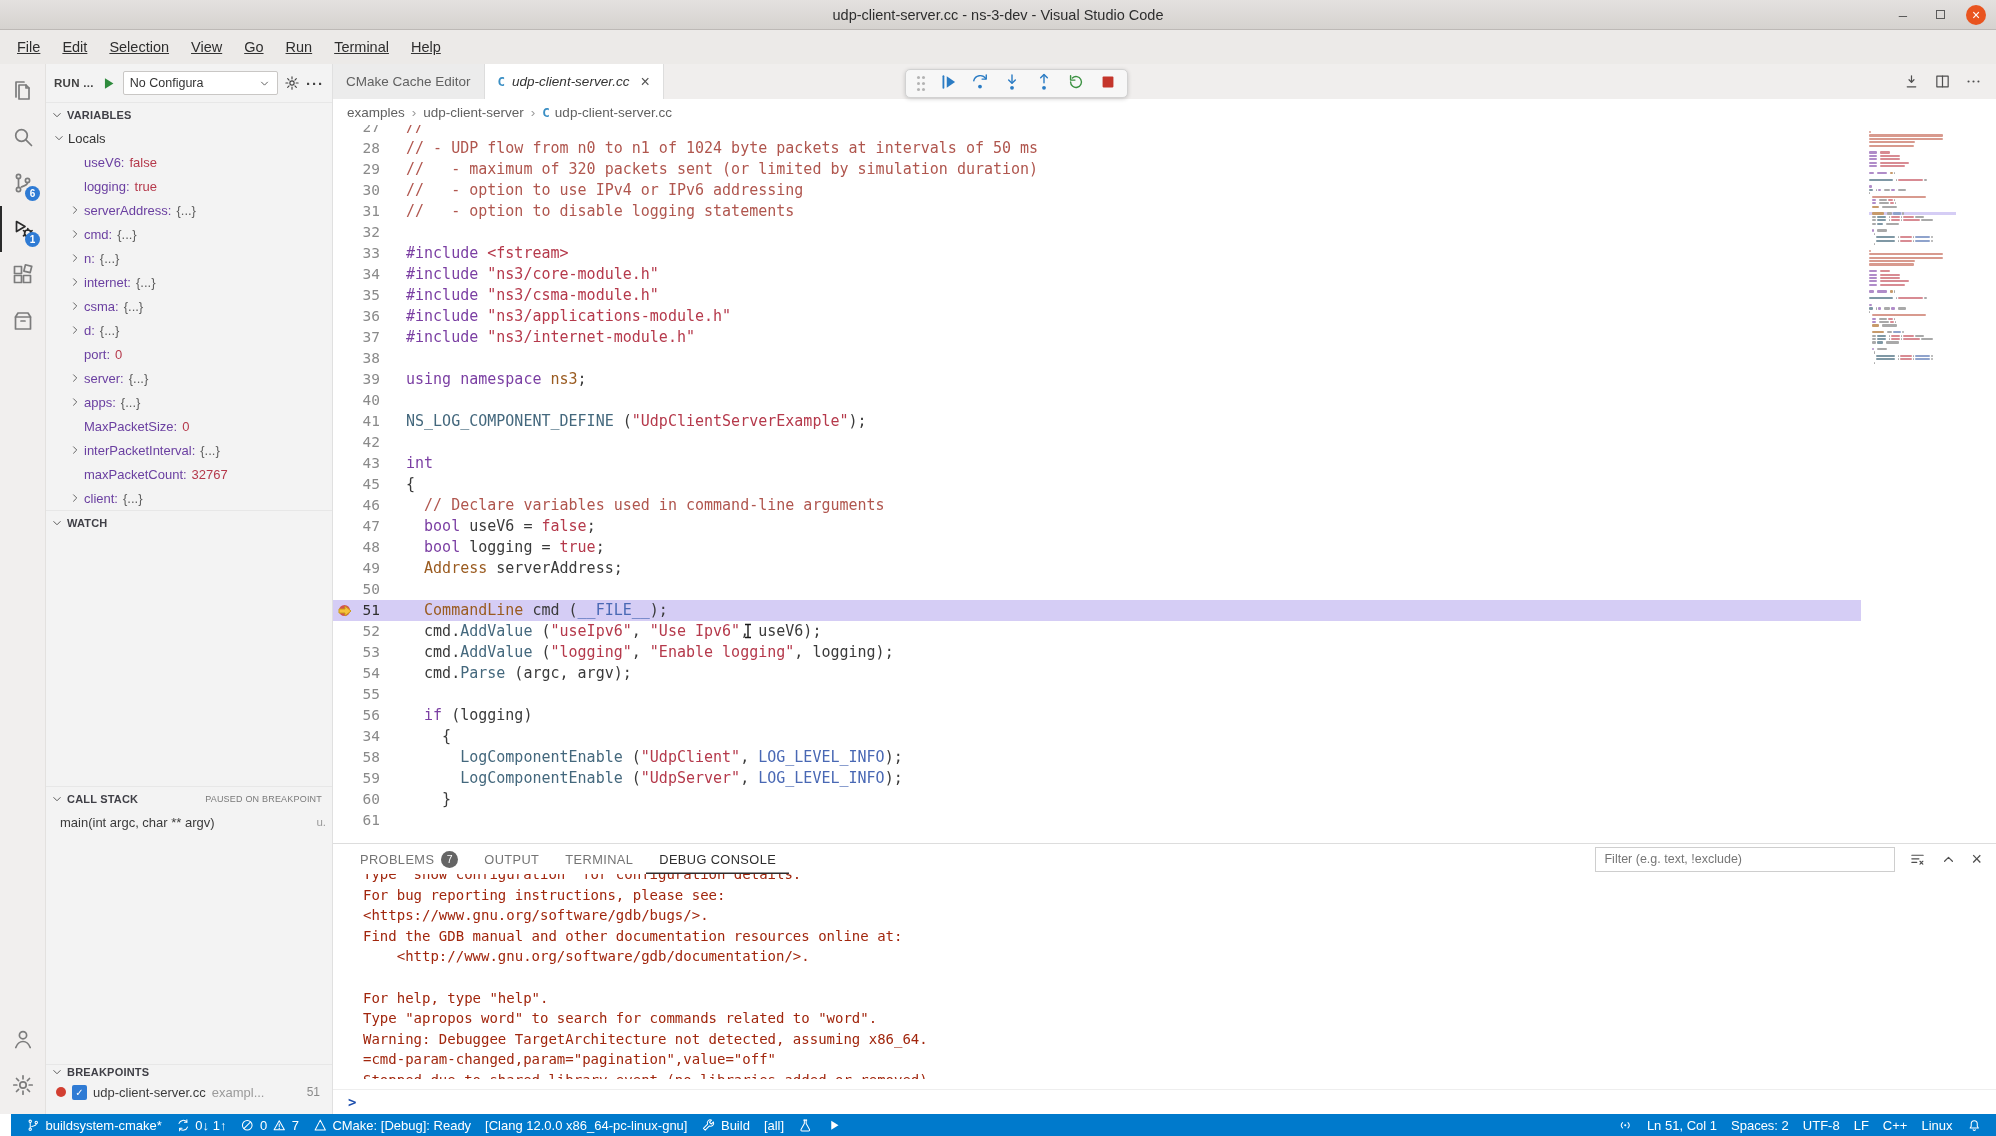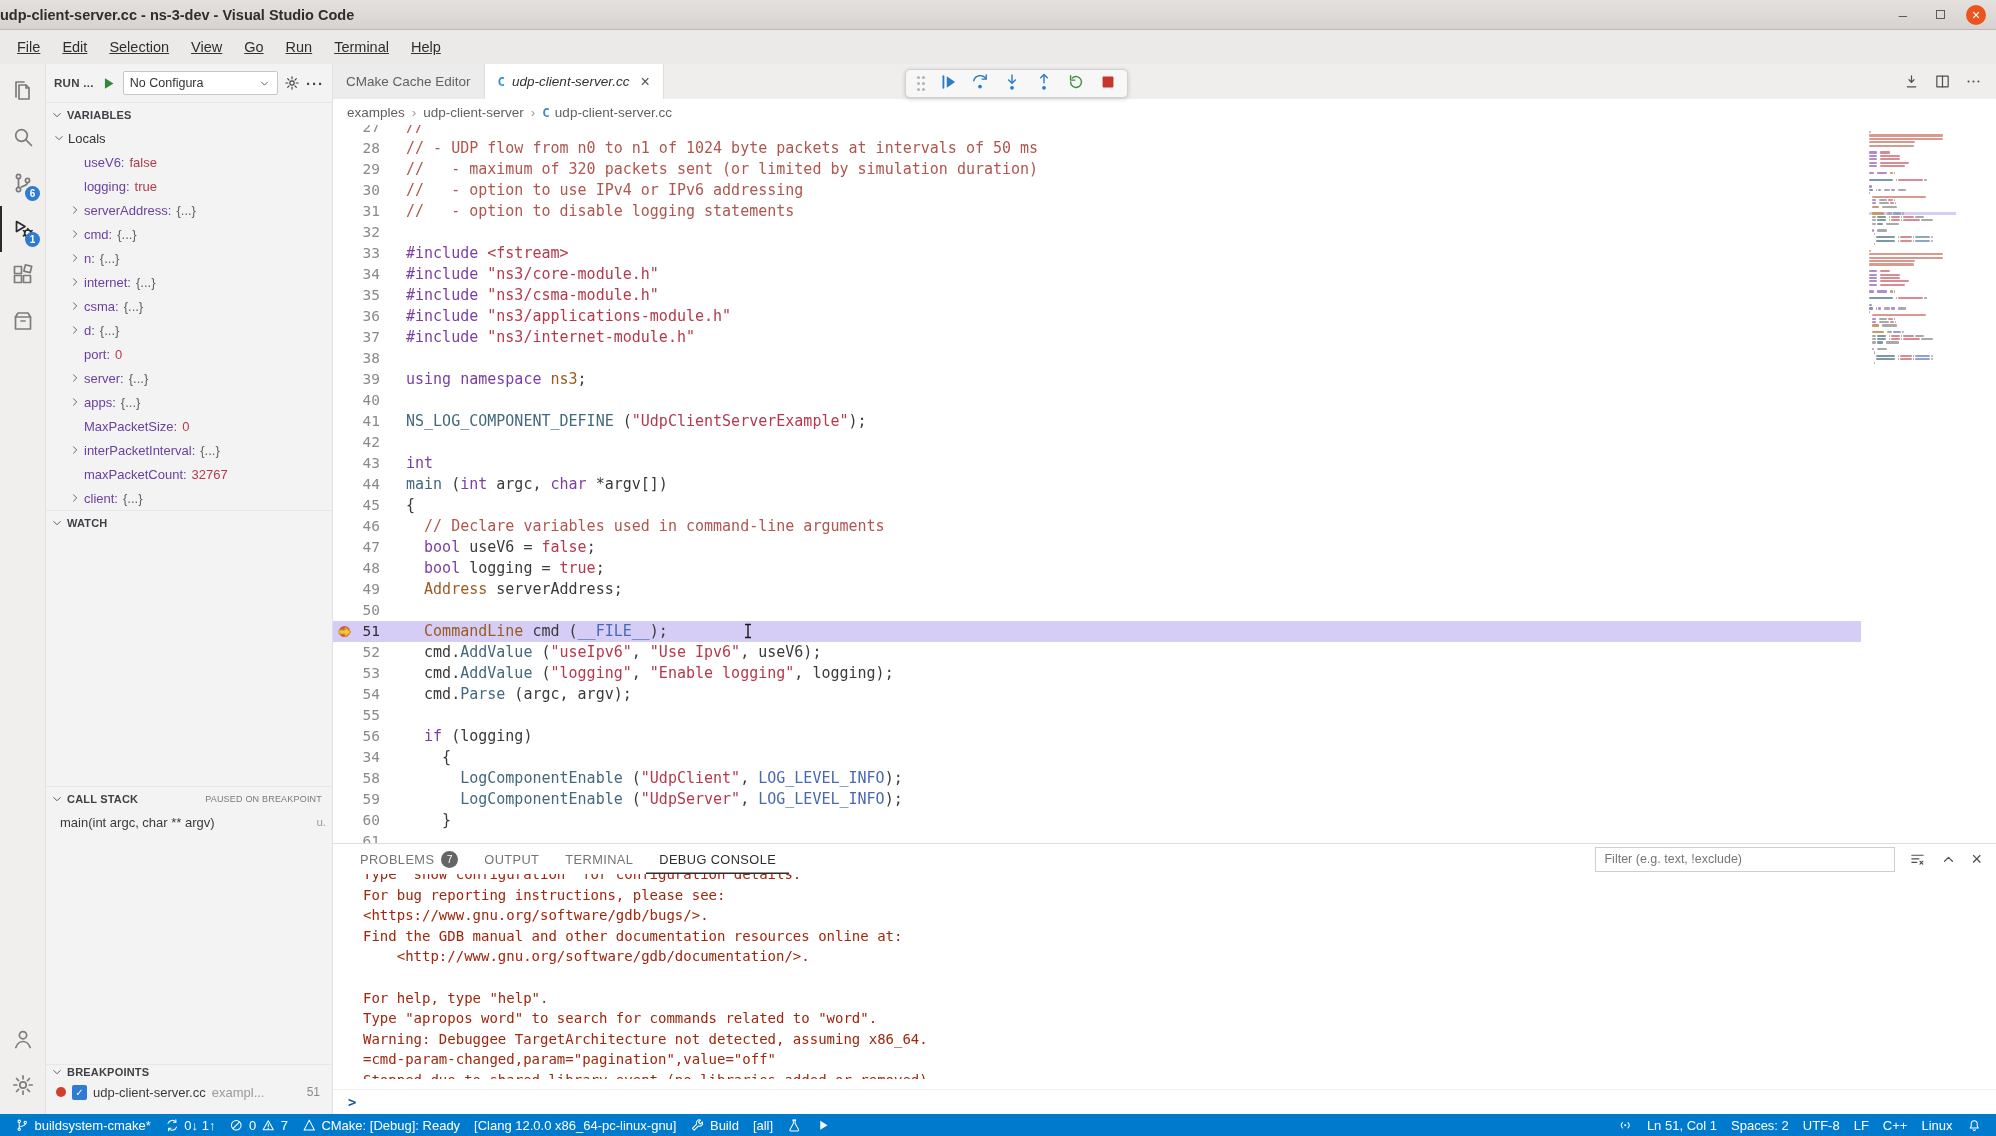--- a/index.html
+++ b/index.html
@@ -2,21 +2,21 @@
 <html><head>
 <meta charset="utf-8">
 <style>
   *{margin:0;padding:0;box-sizing:border-box;}
   html,body{width:1996px;height:1136px;overflow:hidden;}
   body{display:flex;flex-direction:column;background:#fff;font-family:"Liberation Sans",sans-serif;font-size:13px;color:#333;}
   .icon svg{display:block;}
 
   
   .titlebar{flex:0 0 30px;height:30px;background:linear-gradient(#e4e1df,#d5d2cf);border-bottom:1px solid #bdb9b6;display:flex;align-items:center;position:relative;}
-  .title{flex:1;font-size:14.5px;font-weight:700;color:#2e2e2e;}
+  .title{flex:1;text-align:center;font-size:14.5px;font-weight:400;color:#2e2e2e;}
   .win-controls{position:absolute;right:10px;top:0;height:100%;display:flex;align-items:center;gap:15px;}
   .win-btn{width:22px;height:22px;display:flex;align-items:center;justify-content:center;color:#5a5a5a;font-size:15px;}
   .win-btn.max i{width:9px;height:9px;border:1.5px solid #5a5a5a;display:block;}
   .win-btn.close{background:#e9541f;border-radius:50%;color:#fff;width:20px;height:20px;font-size:14px;line-height:1;}
 
   
   .menubar{flex:0 0 34px;height:34px;background:#eceae8;display:flex;align-items:center;padding-left:6px;text-decoration:underline;}
   .menu-item{padding:5px 11px;font-size:14.5px;color:#2e2e2e;border-radius:3px;}
 
   .main{flex:1;display:flex;min-height:0;}
@@ -129,21 +129,21 @@
   .panel-right{margin-left:auto;display:flex;align-items:center;gap:14px;color:#4f4f4f;}
   .panel-right .icon svg{width:17px;height:17px;}
   .filter-input{width:300px;height:25px;border:1px solid #cecece;background:#fff;font-size:12.5px;padding:0 8px;color:#333;font-family:"Liberation Sans",sans-serif;outline:none;}
   .filter-input::placeholder{color:#767676;}
   .panel-close{font-size:18px;color:#4f4f4f;line-height:1;}
   .console{flex:1;position:relative;top:-10px;overflow:hidden;font-family:"DejaVu Sans Mono",monospace;font-size:14px;line-height:20.6px;padding-left:30px;color:#a1260d;}
   .console-line{white-space:pre;min-height:20.6px;}
   .console-prompt{flex:0 0 25px;display:flex;align-items:center;padding-left:15px;border-top:1px solid #eee;color:#1e4fae;font-weight:700;font-family:"DejaVu Sans Mono",monospace;font-size:14px;}
 
   
-  .statusbar{flex:0 0 22px;height:22px;background:#007acc;color:#fff;display:flex;align-items:center;font-size:13px;padding:0 8px;}
+  .statusbar{flex:0 0 22px;height:22px;background:#007acc;color:#fff;display:flex;align-items:center;font-size:13px;padding:0 8px;margin-left:11px;}
   .sb-group{display:flex;align-items:center;height:100%;}
   .sb-right{margin-left:auto;}
   .sb-item{display:flex;align-items:center;gap:5px;padding:0 7px;height:100%;white-space:nowrap;}
   .sb-item .icon svg{width:14.5px;height:14.5px;}
 </style>
 </head>
 <body>
 
 <div class="titlebar">
   <div class="title">udp-client-server.cc - ns-3-dev - Visual Studio Code</div>
@@ -550,21 +550,20 @@
           <div class="code-line"><div class="gutter"><span class="ln-num">34</span></div><div class="line-content"><span class="tk-k">#include</span><span class="tk-n"> </span><span class="tk-s">"ns3/core-module.h"</span></div></div>
           <div class="code-line"><div class="gutter"><span class="ln-num">35</span></div><div class="line-content"><span class="tk-k">#include</span><span class="tk-n"> </span><span class="tk-s">"ns3/csma-module.h"</span></div></div>
           <div class="code-line"><div class="gutter"><span class="ln-num">36</span></div><div class="line-content"><span class="tk-k">#include</span><span class="tk-n"> </span><span class="tk-s">"ns3/applications-module.h"</span></div></div>
           <div class="code-line"><div class="gutter"><span class="ln-num">37</span></div><div class="line-content"><span class="tk-k">#include</span><span class="tk-n"> </span><span class="tk-s">"ns3/internet-module.h"</span></div></div>
           <div class="code-line"><div class="gutter"><span class="ln-num">38</span></div><div class="line-content"></div></div>
           <div class="code-line"><div class="gutter"><span class="ln-num">39</span></div><div class="line-content"><span class="tk-k">using</span><span class="tk-n"> </span><span class="tk-k">namespace</span><span class="tk-n"> </span><span class="tk-t">ns3</span><span class="tk-n">;</span></div></div>
           <div class="code-line"><div class="gutter"><span class="ln-num">40</span></div><div class="line-content"></div></div>
           <div class="code-line"><div class="gutter"><span class="ln-num">41</span></div><div class="line-content"><span class="tk-f">NS_LOG_COMPONENT_DEFINE</span><span class="tk-n"> (</span><span class="tk-s">"UdpClientServerExample"</span><span class="tk-n">);</span></div></div>
           <div class="code-line"><div class="gutter"><span class="ln-num">42</span></div><div class="line-content"></div></div>
           <div class="code-line"><div class="gutter"><span class="ln-num">43</span></div><div class="line-content"><span class="tk-k">int</span></div></div>
-          <div class="code-line"><div class="gutter"><span class="ln-num">44</span></div><div class="line-content"><span class="tk-f">main</span><span class="tk-n"> (</span><span class="tk-k">int</span><span class="tk-n"> argc, </span><span class="tk-k">char</span><span class="tk-n"> *argv[])</span></div></div>
           <div class="code-line"><div class="gutter"><span class="ln-num">45</span></div><div class="line-content"><span class="tk-n">{</span></div></div>
           <div class="code-line"><div class="gutter"><span class="ln-num">46</span></div><div class="line-content"><span class="tk-c">  // Declare variables used in command-line arguments</span></div></div>
           <div class="code-line"><div class="gutter"><span class="ln-num">47</span></div><div class="line-content"><span class="tk-n">  </span><span class="tk-k">bool</span><span class="tk-n"> useV6 = </span><span class="tk-l">false</span><span class="tk-n">;</span></div></div>
           <div class="code-line"><div class="gutter"><span class="ln-num">48</span></div><div class="line-content"><span class="tk-n">  </span><span class="tk-k">bool</span><span class="tk-n"> logging = </span><span class="tk-l">true</span><span class="tk-n">;</span></div></div>
           <div class="code-line"><div class="gutter"><span class="ln-num">49</span></div><div class="line-content"><span class="tk-n">  </span><span class="tk-t">Address</span><span class="tk-n"> serverAddress;</span></div></div>
           <div class="code-line"><div class="gutter"><span class="ln-num">50</span></div><div class="line-content"></div></div>
           <div class="code-line active"><div class="gutter"><span class="bp-dot"></span><span class="dbg-arrow"><svg viewBox="0 0 16 16">
                   <path d="M2 6h6V3l6 5-6 5v-3H2z" fill="#f6c23a" stroke="#c99a17" stroke-width="1"></path>
                 </svg></span><span class="ln-num">51</span></div><div class="line-content"><span class="tk-n">  </span><span class="tk-t">CommandLine</span><span class="tk-n"> cmd (</span><span class="tk-e">__FILE__</span><span class="tk-n">);</span></div></div>
           <div class="code-line"><div class="gutter"><span class="ln-num">52</span></div><div class="line-content"><span class="tk-n">  cmd.</span><span class="tk-f">AddValue</span><span class="tk-n"> (</span><span class="tk-s">"useIpv6"</span><span class="tk-n">, </span><span class="tk-s">"Use Ipv6"</span><span class="tk-n">, useV6);</span></div></div>

